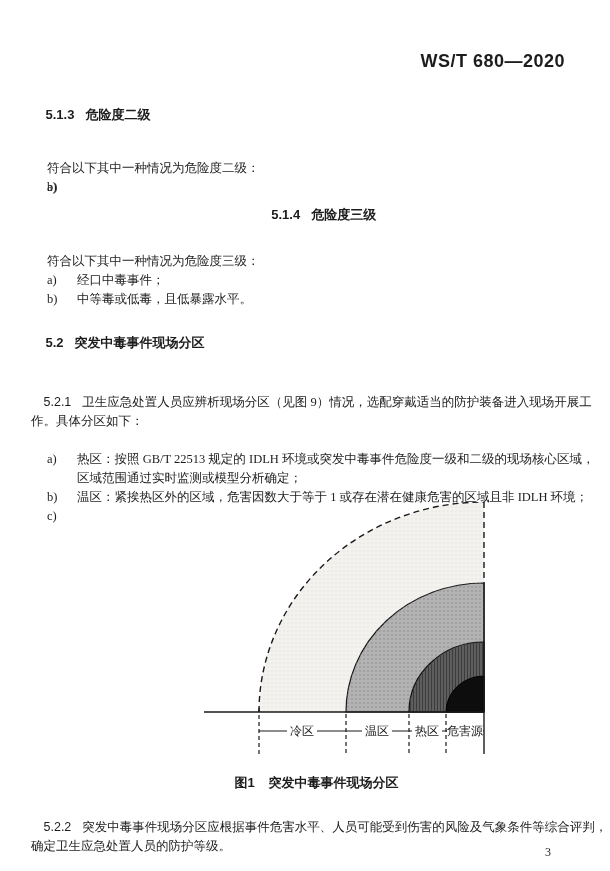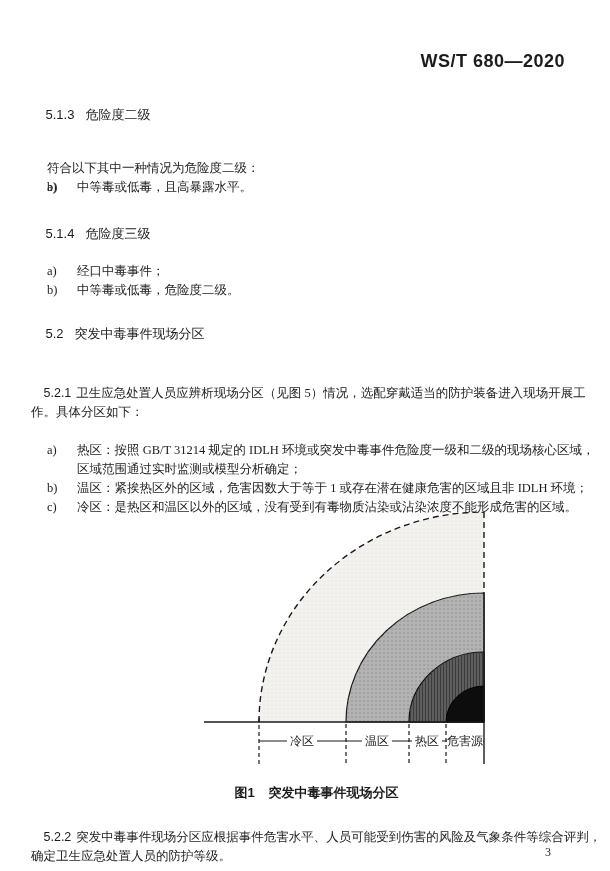--- a/index.html
+++ b/index.html
@@ -19,39 +19,39 @@
     margin-top: 52px;
     text-align: right;
     padding-right: 37px;
     font-family: "Liberation Sans", sans-serif;
     font-weight: bold;
     font-size: 18px;
     letter-spacing: 0.5px;
   }
   .heading {
     font-family: "Liberation Sans", sans-serif;
-    font-weight: normal;
+    font-weight: bold;
     font-size: 13px;
     white-space: pre;
   }
   .heading .num { margin-right: 11px; }
   .h513 { margin-top: 15px; }
   .intro { padding-left: 16px; margin-top: 4px; white-space: pre; }
   .intro-513 { margin-top: 16px; }
   .intro-514 { margin-top: 9px; }
-  .h514 { margin-top: 8px; }
+  .h514 { margin-top: 8px; text-align: center; }
   .h52  { margin-top: 5px; }
   .list { list-style: none; }
   .list li { position: relative; padding-left: 46px; }
   .list .lbl { position: absolute; left: 16px; }
   .list .txt { white-space: pre; }
   .para { margin-top: 3px; white-space: pre; }
   .para .pnum {
     font-family: "Liberation Sans", sans-serif;
-    margin-right: 5px;
+    margin-right: 11px;
   }
   .p522 { margin-top: 7px; }
   .fig-wrap { margin: -5px 0 0 160px; width: 310px; height: 260px; }
   .fig-caption {
     margin-top: 11px;
     text-align: center;
     font-family: "Liberation Sans", sans-serif;
     font-weight: bold;
     font-size: 13px;
   }
@@ -81,59 +81,58 @@
   <div class="heading h513">
     <span class="num">5.1.3</span><span>危险度二级</span>
   </div>
   <p class="intro intro-513">符合以下其中一种情况为危险度二级：</p>
   <ul class="list">
     <li>
       <span class="lbl">a)</span>
     </li>
     <li>
       <span class="lbl">b)</span>
-      <span class="txt">中等毒或低毒，且高暴露水平。</span>
     </li>
   </ul>
 
   <div class="heading h514">
     <span class="num">5.1.4</span><span>危险度三级</span>
   </div>
+  <p class="intro intro-514">符合以下其中一种情况为危险度三级：</p>
   <ul class="list">
     <li>
       <span class="lbl">a)</span>
       <span class="txt">经口中毒事件；</span>
     </li>
     <li>
       <span class="lbl">b)</span>
-      <span class="txt">中等毒或低毒，危险度二级。</span>
+      <span class="txt">中等毒或低毒，且低暴露水平。</span>
     </li>
   </ul>
 
   <div class="heading h52">
     <span class="num">5.2</span><span>突发中毒事件现场分区</span>
   </div>
 
   <p class="para">
-    <span class="pnum">5.2.1</span><span>卫生应急处置人员应辨析现场分区（见图 5）情况，选配穿戴适当的防护装备进入现场开展工
+    <span class="pnum">5.2.1</span><span>卫生应急处置人员应辨析现场分区（见图 9）情况，选配穿戴适当的防护装备进入现场开展工
 作。具体分区如下：</span>
   </p>
   <ul class="list">
     <li>
       <span class="lbl">a)</span>
-      <span class="txt">热区：按照 GB/T 31214 规定的 IDLH 环境或突发中毒事件危险度一级和二级的现场核心区域，
+      <span class="txt">热区：按照 GB/T 22513 规定的 IDLH 环境或突发中毒事件危险度一级和二级的现场核心区域，
 区域范围通过实时监测或模型分析确定；</span>
     </li>
     <li>
       <span class="lbl">b)</span>
       <span class="txt">温区：紧挨热区外的区域，危害因数大于等于 1 或存在潜在健康危害的区域且非 IDLH 环境；</span>
     </li>
     <li>
       <span class="lbl">c)</span>
-      <span class="txt">冷区：是热区和温区以外的区域，没有受到有毒物质沾染或沾染浓度不能形成危害的区域。</span>
     </li>
   </ul>
 
   <div class="fig-wrap">
     <svg width="310" height="260" viewBox="0 0 310 260">
       <defs>
         <pattern id="dotCold" width="4" height="4" patternUnits="userSpaceOnUse">
           <circle cx="1" cy="1" r="0.6" fill="#d9d6d0"></circle>
         </pattern>
         <pattern id="dotWarm" width="4" height="4" patternUnits="userSpaceOnUse">

